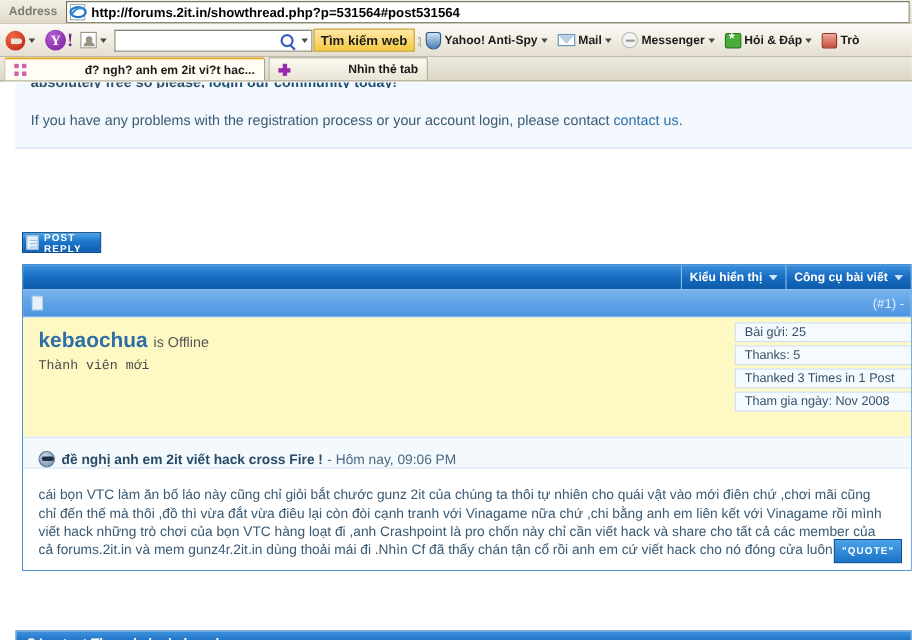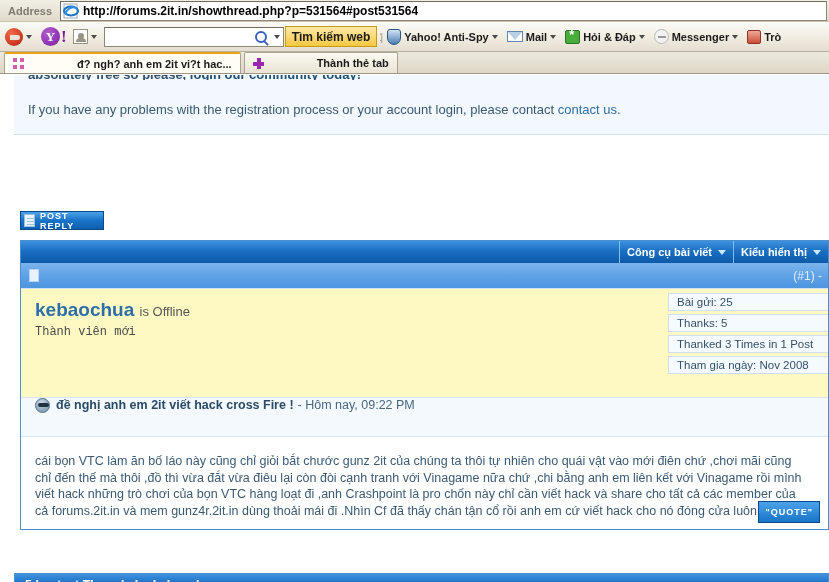--- a/index.html
+++ b/index.html
@@ -193,21 +193,21 @@
   }
   .notice .cutline b { color:#1c4f73; }
   .notice .line2 {
     position:absolute; top: 27px; left:14px; font-size:13px; color:#3a5a72;
     white-space:nowrap;
   }
   .notice .line2 a { color:#2f6fa8; text-decoration:none; }
 
   .reply-btn {
     position:absolute; left: 20px; top: 136px;
-    width: 84px; height: 19px;
+    width: 72px; height: 19px;
     background: linear-gradient(to bottom,#4aa3e8 0%, #1a74c8 48%, #0e5fb0 100%);
     border: 1px solid #0a4a8c;
     display:flex; align-items:center; padding-left: 3px;
     font-size: 9px; font-weight:bold; color:#fff; letter-spacing:1px;
   }
   .doc-ic {
     width:11px;height:13px;background:#eaf3fb;border:1px solid #9bc0de;
     margin-right:5px;flex:none;position:relative;
   }
   .doc-ic::after{
@@ -261,23 +261,23 @@
     position:absolute; right:0; top:4px; width: 160px;
     font-size:11.5px; color:#33506a;
   }
   .stats div {
     border: 1px solid #cfdff0; border-right:none;
     background:#f5fafe; padding: 2px 0 2px 8px; margin-bottom:3px;
     white-space:nowrap;
   }
 
   .post-title-row {
-    position:relative; height: 40px; background:#f4f9fe;
+    position:relative; height: 29px; background:#f4f9fe;
     border-top:1px solid #d6e6f4; border-bottom:1px solid #d6e6f4;
-    display:flex; align-items:flex-start; padding-left: 14px;
+    display:flex; align-items:flex-end; padding-left: 14px;
   }
   .smiley {
     width:15px;height:15px;border-radius:50%;
     background: radial-gradient(circle at 40% 30%, #c9d9e8, #6d8aa5);
     border:1px solid #53708c; margin-right:6px; flex:none; position:relative;
   }
   .smiley::after{
     content:""; position:absolute; left:2px; top:4px; width:11px;height:4px;
     background:#22313f; border-radius:2px;
   }
@@ -353,43 +353,43 @@
     <span class="ic-shield"></span>
     <span>Yahoo! Anti-Spy</span>
     <span class="caret"></span>
   </div>
   <div class="tb-item">
     <span class="ic-mail"></span>
     <span>Mail</span>
     <span class="caret"></span>
   </div>
   <div class="tb-item">
+    <span class="ic-msgr"></span>
+    <span>Messenger</span>
+    <span class="caret"></span>
+  </div>
+  <div class="tb-item">
     <span class="ic-green"></span>
     <span>Hỏi &amp; Đáp</span>
-    <span class="caret"></span>
-  </div>
-  <div class="tb-item">
-    <span class="ic-msgr"></span>
-    <span>Messenger</span>
     <span class="caret"></span>
   </div>
   <div class="tb-item">
     <span class="ic-red"></span>
     <span>Trò</span>
   </div>
 </div>
 
 <div class="tabstrip">
   <div class="tab">
     <span class="tab-grid"></span>
     <span>đ? ngh? anh em 2it vi?t hac...</span>
   </div>
   <div class="tab newtab">
     <span class="plus-ic"></span>
-    <span>Thành thẻ tab</span>
+    <span>Nhìn thẻ tab</span>
   </div>
 </div>
 
 <div class="page">
   <div class="leftmargin"></div>
 
   <div class="notice">
     <div class="cutline">
       <span>absolutely free so please,</span>
       <b>login our community today</b><span>!</span>
@@ -401,25 +401,25 @@
 
   <div class="reply-btn">
     <span class="doc-ic"></span>
     <span>POST REPLY</span>
   </div>
 
   <div class="post-wrap">
 
     <div class="post-toolbar">
       <div class="tool-drop">
-        <span>Công cụ bài viết</span>
+        <span>Kiểu hiển thị</span>
         <span class="dcaret"></span>
       </div>
       <div class="tool-drop">
-        <span>Kiểu hiển thị</span>
+        <span>Công cụ bài viết</span>
         <span class="dcaret"></span>
       </div>
     </div>
 
     <div class="post-header">
       <span class="pg-doc"></span>
       <span class="post-num">
         <span>(#1)</span>
         <span>-</span>
       </span>
@@ -437,21 +437,21 @@
           <div>Bài gửi: 25</div>
           <div>Thanks: 5</div>
           <div>Thanked 3 Times in 1 Post</div>
           <div>Tham gia ngày: Nov 2008</div>
         </div>
       </div>
 
       <div class="post-title-row">
         <span class="smiley"></span>
         <span class="ptitle">đề nghị anh em 2it viết hack cross Fire !</span>
-        <span class="ptime">- Hôm nay, 09:22 PM</span>
+        <span class="ptime">- Hôm nay, 09:06 PM</span>
       </div>
 
       <div class="post-text">
         <span>cái bọn VTC làm ăn bố láo này cũng chỉ giỏi bắt chước gunz 2it của chúng ta thôi tự nhiên cho quái vật vào mới điên chứ ,chơi mãi cũng chỉ đến thế mà thôi ,đồ thì vừa đắt vừa điêu lại còn đòi cạnh tranh với Vinagame nữa chứ ,chi bằng anh em liên kết với Vinagame rồi mình viết hack những trò chơi của bọn VTC hàng loạt đi ,anh Crashpoint là pro chốn này chỉ cần viết hack và share cho tất cả các member của cả forums.2it.in và mem gunz4r.2it.in dùng thoải mái đi .Nhìn Cf đã thấy chán tận cổ rồi anh em cứ viết hack cho nó đóng cửa luôn đi</span>
         <div class="quote-btn">
           <span>"QUOTE"</span>
         </div>
       </div>
 
     </div>

